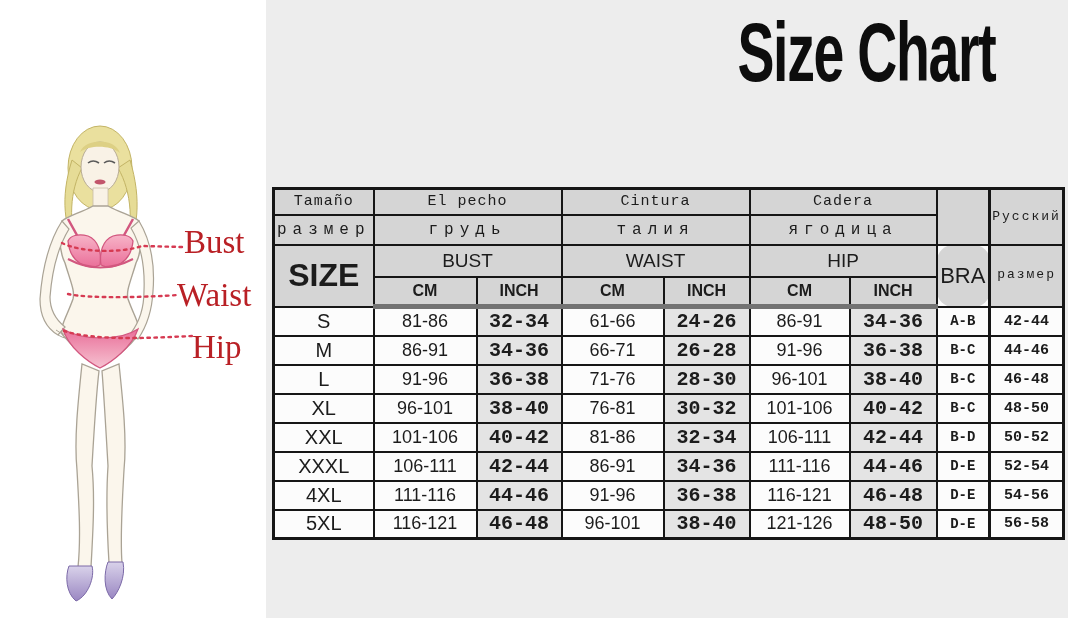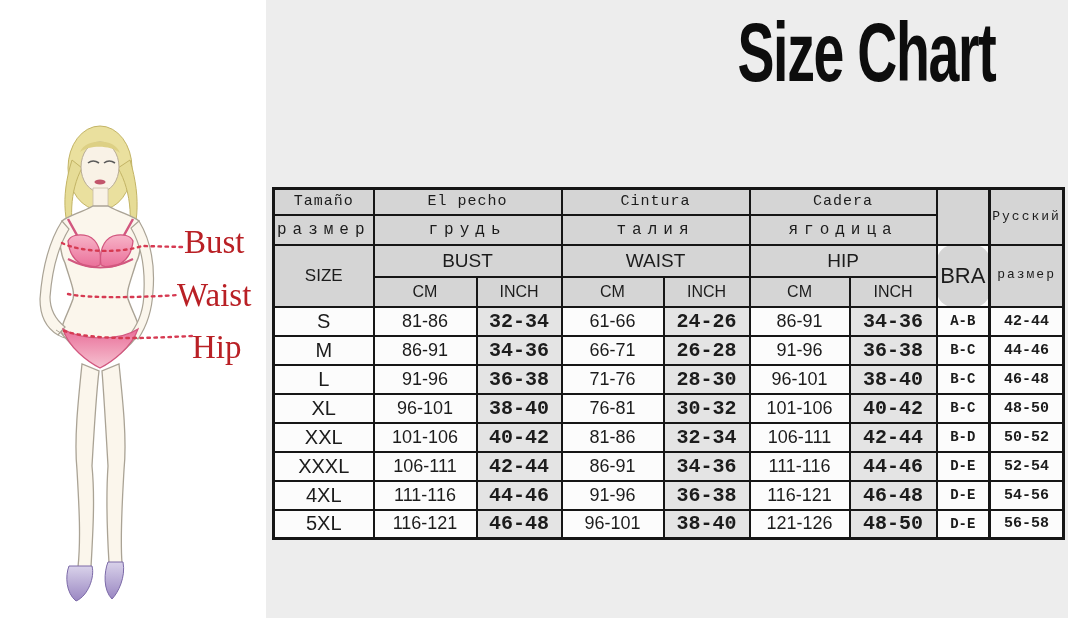--- a/index.html
+++ b/index.html
@@ -72,32 +72,32 @@
   tr.hr4 { height:30px; }
   tr.data-row { height:29px; }
 
   .hdr { background:#d5d5d5; font-weight:400; }
 
   .mono-b { font-family:"Liberation Mono", monospace; font-weight:400; }
 
   .row1-cell { font-size:15px; letter-spacing:1px; }
   .row2-cell { font-size:16px; letter-spacing:6px; }
 
-  .size-en  { font-size:17px; font-weight:400; }
+  .size-en  { font-size:32px; font-weight:700; }
   .group-en { font-size:19px; font-weight:400; }
   .unit-en  { font-size:16px; font-weight:400; }
   .bra-en   { font-size:22px; font-weight:400;border-radius:16px; }
 
   .rus-hdr {
     font-size:13px; line-height:1.25; letter-spacing:2px;
     word-break:break-all; text-align:left; padding:2px 2px 2px 7px;
   }
 
   .col-rus-border { border-left:3px solid #161616 !important; }
-  tr.hr4 th, tr.hr4 td { border-bottom:1px solid #737373; }
+  tr.hr4 th, tr.hr4 td { border-bottom:5px solid #737373;font-weight:bold; }
 
   .size-val { font-size:20px; font-weight:400; color:#222; }
   .cm-val   { font-size:18px; color:#262626; }
   .inch-val { font-family:"Liberation Mono", monospace; font-weight:700; font-size:20px; color:#2a2a2a; }
   .bra-val  { font-family:"Liberation Mono", monospace; font-weight:700; font-size:14px; color:#2a2a2a; }
   .rus-val  { font-family:"Liberation Mono", monospace; font-weight:700; font-size:15px; color:#2a2a2a; }
 
   td.inch-cell { background:#e4e4e4; }
   td.white-cell { background:#fcfcfc; }
 </style>

